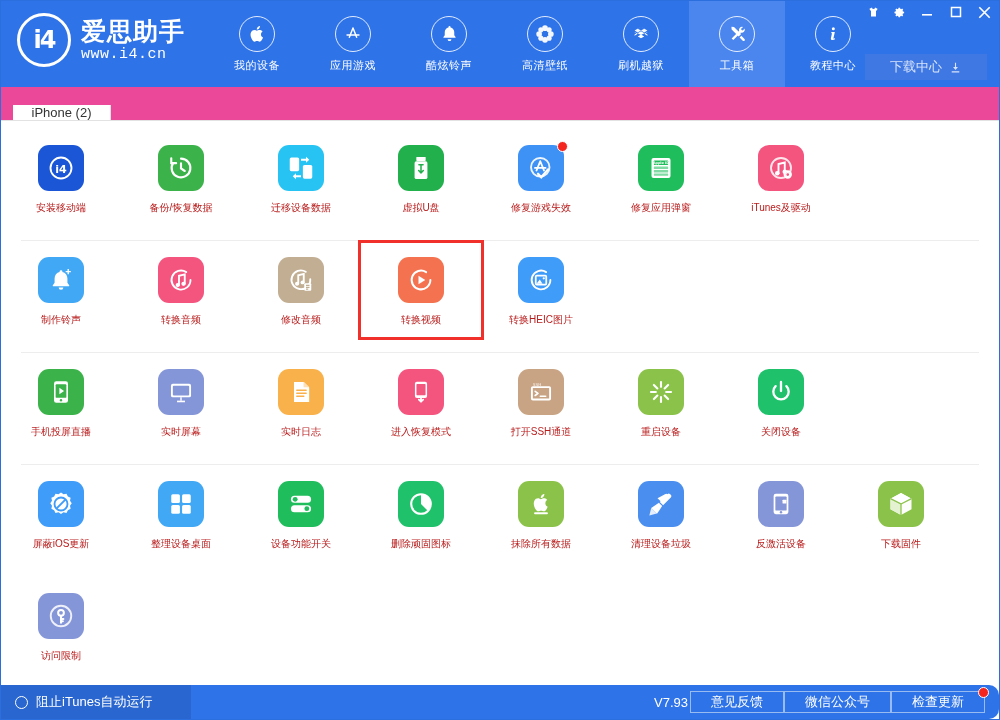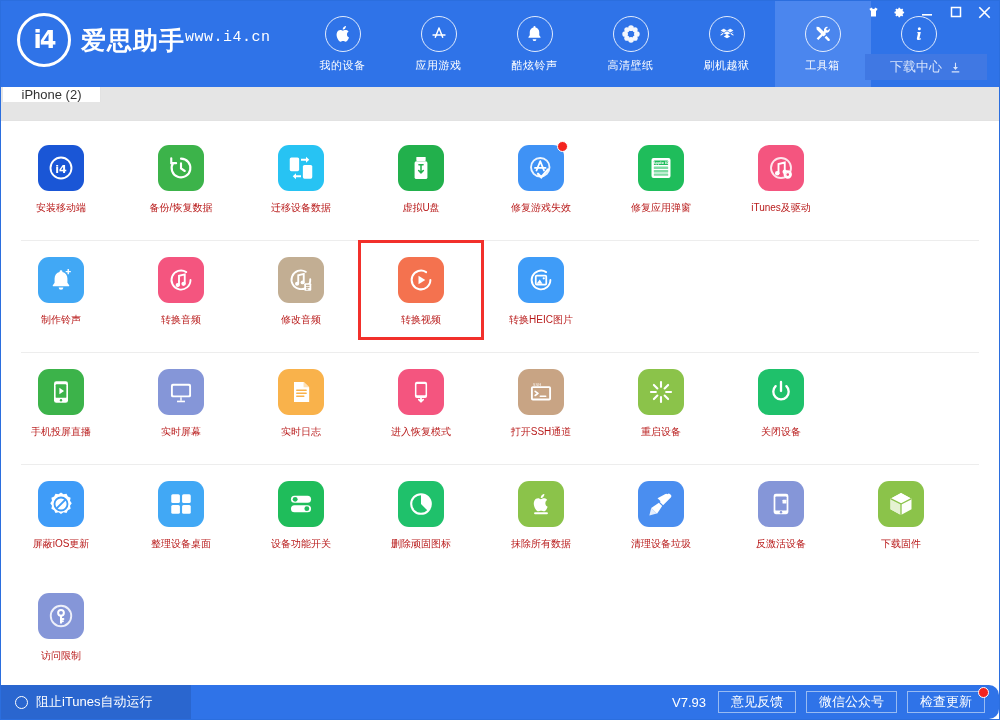--- a/index.html
+++ b/index.html
@@ -31,21 +31,21 @@
     gap: 10px;
   }
   .logo-circle {
     width: 54px; height: 54px; border-radius: 50%;
     border: 3px solid #ffffff;
     display: flex; align-items: center; justify-content: center;
     color: #fff; font-weight: bold; font-size: 24px;
     font-family: "DejaVu Sans", sans-serif;
     letter-spacing: -2px;
   }
-  .logo-text { display: flex; color: #fff; line-height: 1.05; text-align: center; }
+  .logo-text { display: flex; flex-direction: column; color: #fff; line-height: 1.05; }
   .logo-cn { font-size: 25px; font-weight: bold; letter-spacing: 1px; }
   .logo-url { font-size: 15px; letter-spacing: .5px; margin-top: 3px; font-family: Liberation Mono, monospace; }
 
   .nav {
     display: flex; align-items: flex-start;
     margin-left: 24px; height: 86px;
   }
   .nav-item {
     width: 96px; height: 86px;
     display: flex; flex-direction: column;
@@ -79,24 +79,24 @@
     width: 122px; height: 26px;
     background: #4078e3;
     color: #d7e4fb; font-size: 13px;
     display: flex; align-items: center; justify-content: center;
     gap: 7px; cursor: pointer;
   }
 
   
   .tabstrip {
     flex: 0 0 34px; height: 34px;
-    background: #e5e5e5;
+    background: #ec4899;
     border-bottom: 1px solid #e2e2e2;
-    display: flex; align-items: flex-start;
-    padding-left: 2px;
+    display: flex; align-items: flex-end;
+    padding-left: 12px;
   }
   .tab {
     min-width: 98px; padding: 0 16px;
     display: flex; align-items: center; justify-content: center;
     font-size: 13px; color: #333;
     background: #ffffff;
     border-right: 1px solid #e2e2e2;
     cursor: pointer;
   }
 
@@ -163,25 +163,25 @@
     padding-left: 14px;
     cursor: pointer;
   }
   .radio-circle {
     width: 13px; height: 13px; border-radius: 50%;
     border: 1.5px solid #ffffff;
   }
   .footer-left span { color: #fff; font-size: 13px; }
   .footer-right {
     margin-left: auto; display: flex; align-items: center;
-    gap: 10px; padding-right: 14px;
+    padding-right: 14px;
   }
   .version { color: #fff; font-size: 13px; margin-right: 2px; }
   .fbtn {
-    height: 22px; padding: 0 12px;
+    height: 22px; padding: 0 20px;
     border: 1px solid #98bbf2;
     color: #fff; font-size: 13px;
     display: flex; align-items: center; justify-content: center;
     cursor: pointer; position: relative;
   }
   .fbtn .badge-dot { top: -5px; right: -5px; }
 </style>
 </head>
 <body>
 

